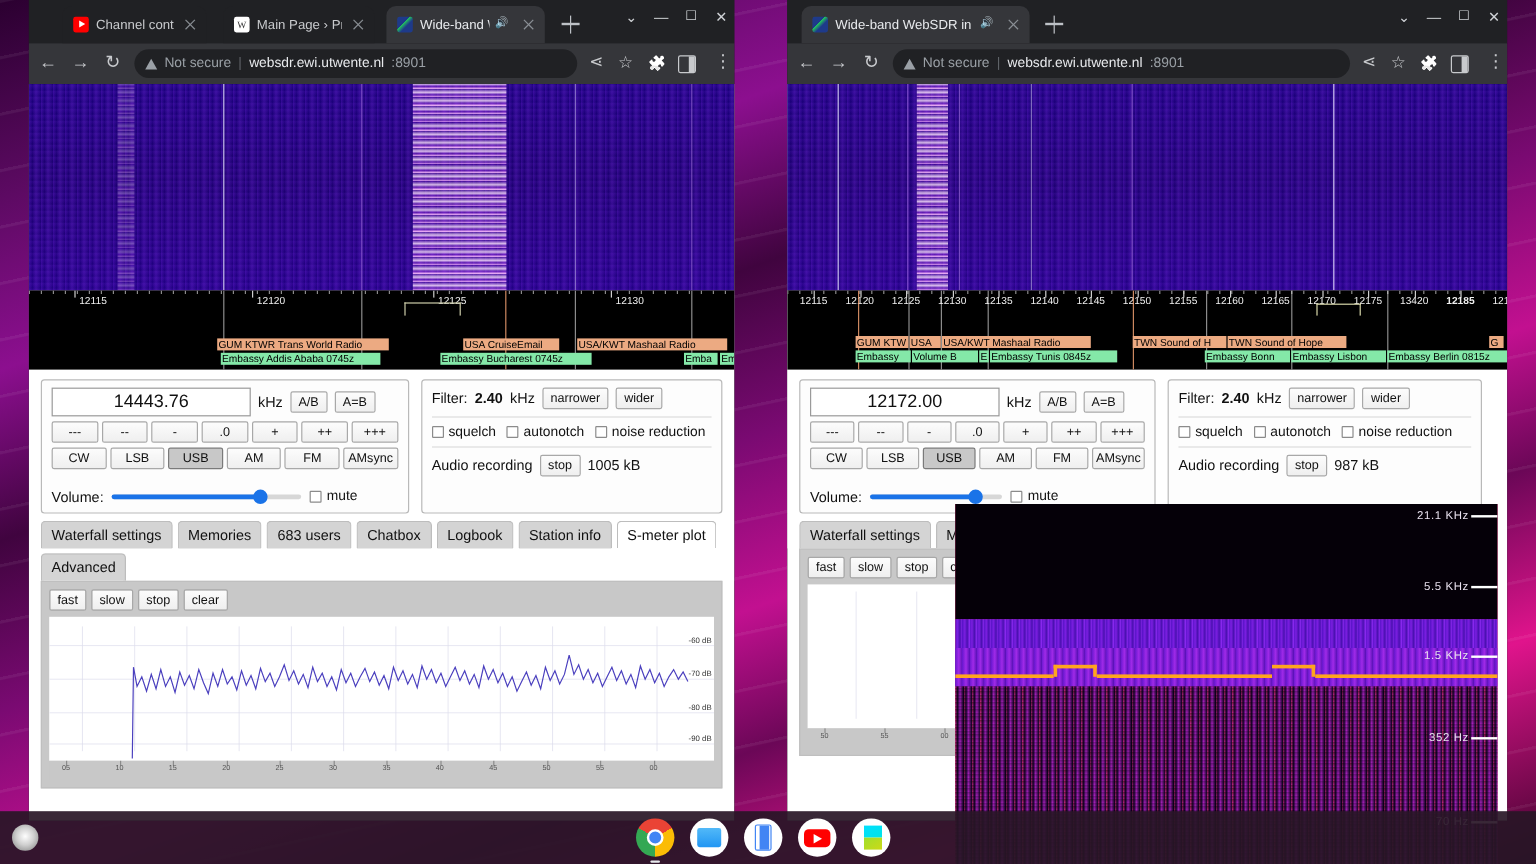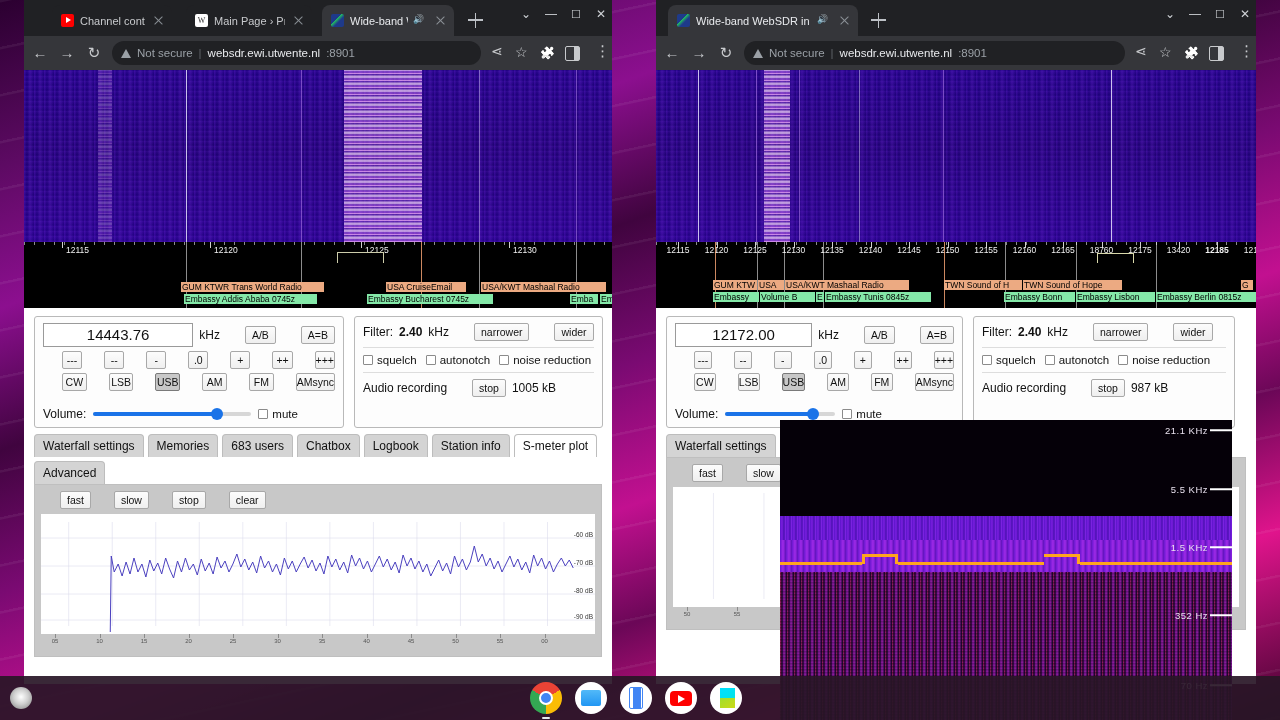--- a/index.html
+++ b/index.html
@@ -114,21 +114,21 @@
   .panel { border:1px solid #b9b9b9; border-radius:3px; background:#fdfdfd; padding:6px 8px; }
 
   .freqline { display:flex; align-items:center; gap:6px; }
   .freqinput {
     width:166px; height:24px; border:1px solid #9a9a9a; background:#fff; text-align:center;
     font-size:15px; color:#111; line-height:22px;
   }
   .unit { font-size:12px; color:#111; }
   .btn {
     border:1px solid #a8a8a8; background:linear-gradient(#fcfcfc,#efefef); border-radius:2px;
-    font-size:10.5px; color:#111; padding:2px 6px; line-height:12px; white-space:nowrap;margin-left:19px;
+    font-size:10.5px; color:#111; padding:2px 6px; line-height:12px; white-space:nowrap;
   }
   .btn.sel { background:#c8c8c8; border-color:#7a7a7a; }
   .btnrow { display:flex; gap:3px; margin-top:4px; }
   .btnrow.steps .btn { flex:1 1 0; text-align:center; padding:2px 0; }
   .btnrow.modes .btn { flex:1 1 0; text-align:center; padding:2px 0; }
   .volrow { display:flex; align-items:center; gap:7px; margin-top:16px; font-size:12px; color:#111; }
   .slider { position:relative; width:158px; height:14px; }
   .slider .track { position:absolute; left:0; right:0; top:5px; height:4px; background:#d7d7d7; border-radius:2px; }
   .slider .fill { position:absolute; left:0; top:5px; height:4px; background:#1a73e8; border-radius:2px; }
   .slider .knob { position:absolute; top:1px; width:12px; height:12px; border-radius:50%; background:#1a73e8; }
@@ -148,21 +148,21 @@
   .tabpane { margin:0 10px; border:1px solid #bfbfbf; background:#c8c8c8; padding:6px; }
   .smallbtns { display:flex; gap:4px; }
   .plotbox { background:#fff; margin-top:5px; height:120px; position:relative; overflow:hidden; }
   .xaxis { position:relative; height:16px; background:#c8c8c8; }
   .xaxis .xt { position:absolute; top:0; width:1px; height:4px; background:#8b8b8b; }
   .xaxis .xl { position:absolute; top:4px; font-size:6px; color:#555; transform:translateX(-50%); }
   .yl { position:absolute; right:2px; font-size:6.5px; color:#333; transform:translateY(-50%); }
 
   
   .audiospec {
-    position:absolute; left:780px; top:420px; width:452px; height:300px; background:#be185d; overflow:hidden;
+    position:absolute; left:796px; top:420px; width:452px; height:300px; background:#be185d; overflow:hidden;
   }
   .as-top { position:absolute; left:0; right:0; top:0; height:96px; background:#050008; }
   .as-mid {
     position:absolute; left:0; right:0; top:96px; height:56px;
     background: repeating-linear-gradient(90deg, #5a14c8 0px, #7a1ee0 2px, #4a10b0 4px, #8a28f0 6px);
   }
   .as-band {
     position:absolute; left:0; right:0; top:120px; height:32px;
     background: repeating-linear-gradient(90deg, #6a18d0 0px, #a02ae8 3px, #5a12b8 6px);
   }
@@ -634,21 +634,21 @@
             <div class="flabel" style="left: 60.5px;">12120</div>
             <div class="flabel" style="left: 99px;">12125</div>
             <div class="flabel" style="left: 137.5px;">12130</div>
             <div class="flabel" style="left: 176px;">12135</div>
             <div class="flabel" style="left: 214.5px;">12140</div>
             <div class="flabel" style="left: 253px;">12145</div>
             <div class="flabel" style="left: 291.5px;">12150</div>
             <div class="flabel" style="left: 330px;">12155</div>
             <div class="flabel" style="left: 368.5px;">12160</div>
             <div class="flabel" style="left: 407px;">12165</div>
-            <div class="flabel" style="left: 445.5px;">18760</div>
+            <div class="flabel" style="left: 445.5px;">12170</div>
             <div class="flabel" style="left: 484px;">12175</div>
             <div class="flabel" style="left: 522.5px;">13420</div>
             <div class="flabel" style="left: 561px; font-weight: bold;">12185</div>
             <div class="flabel" style="left: 599.5px;">12190</div>
           </div>
         <div class="marker orange" style="left:59px;"></div>
         <div class="marker" style="left:101px;"></div>
         <div class="marker" style="left:128px;"></div>
         <div class="marker" style="left:167px;"></div>
         <div class="marker orange" style="left:288px;"></div>

